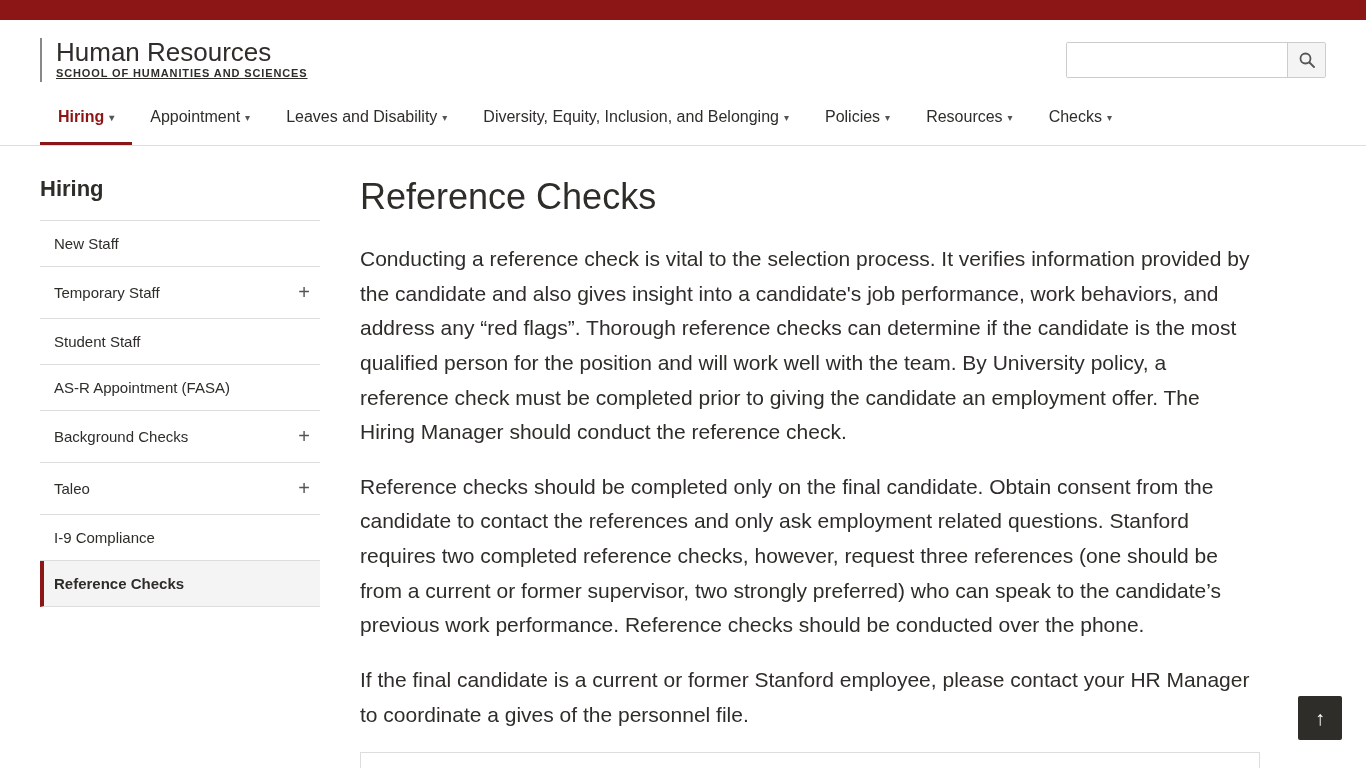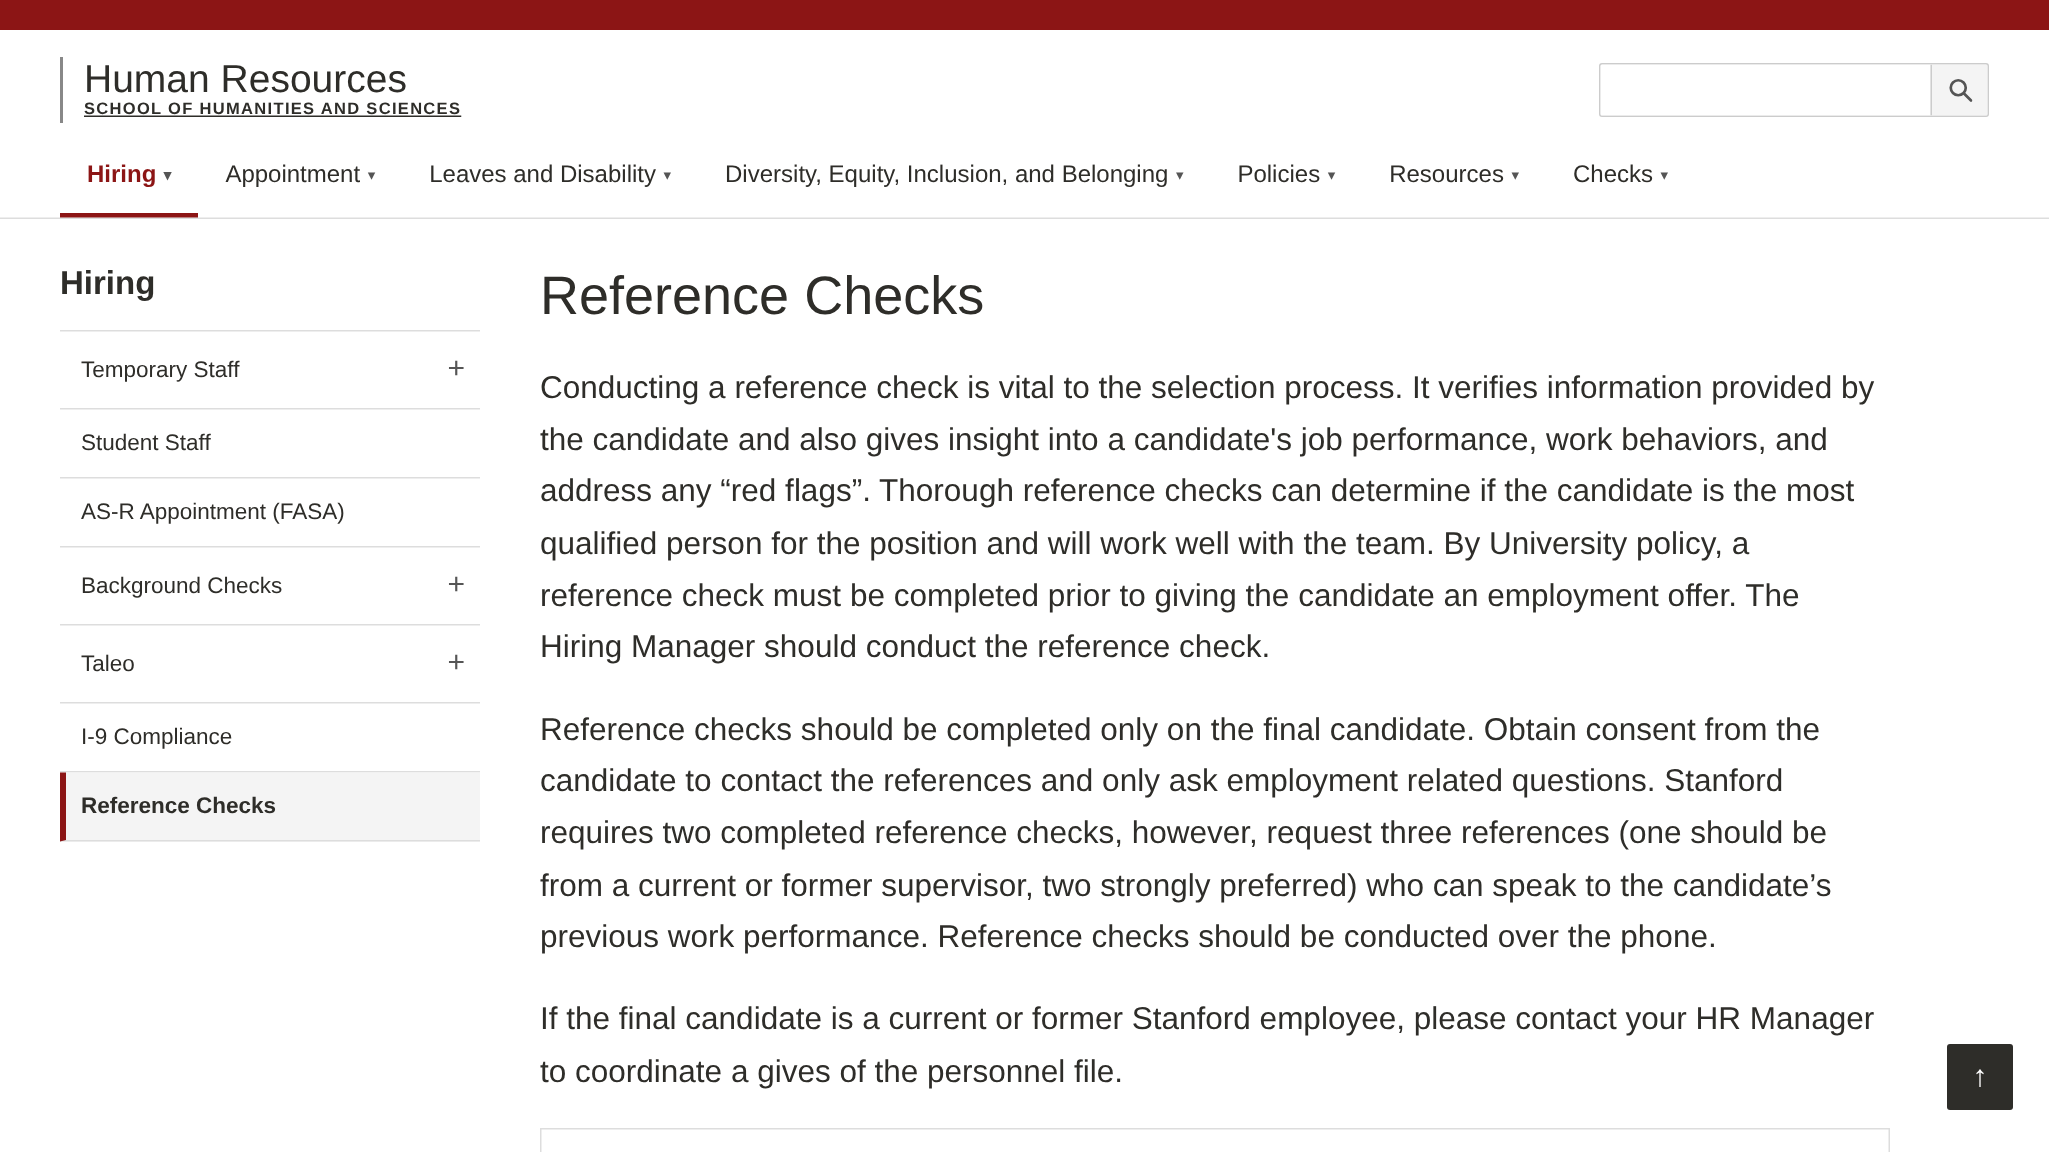--- a/index.html
+++ b/index.html
@@ -288,20 +288,25 @@
     </ul>
 </nav>
 
 <div class="main-layout">
 
   <aside class="sidebar">
     <div class="sidebar-title">Hiring</div>
     <ul class="sidebar-menu" id="sidebar-menu">
         <li>
           <a href="#">
+            <span>New Staff</span>
+          </a>
+        </li>
+        <li>
+          <a href="#">
             <span>Temporary Staff</span>
             <span class="plus-icon">+</span>
           </a>
         </li>
         <li>
           <a href="#">
             <span>Student Staff</span>
           </a>
         </li>
         <li>

